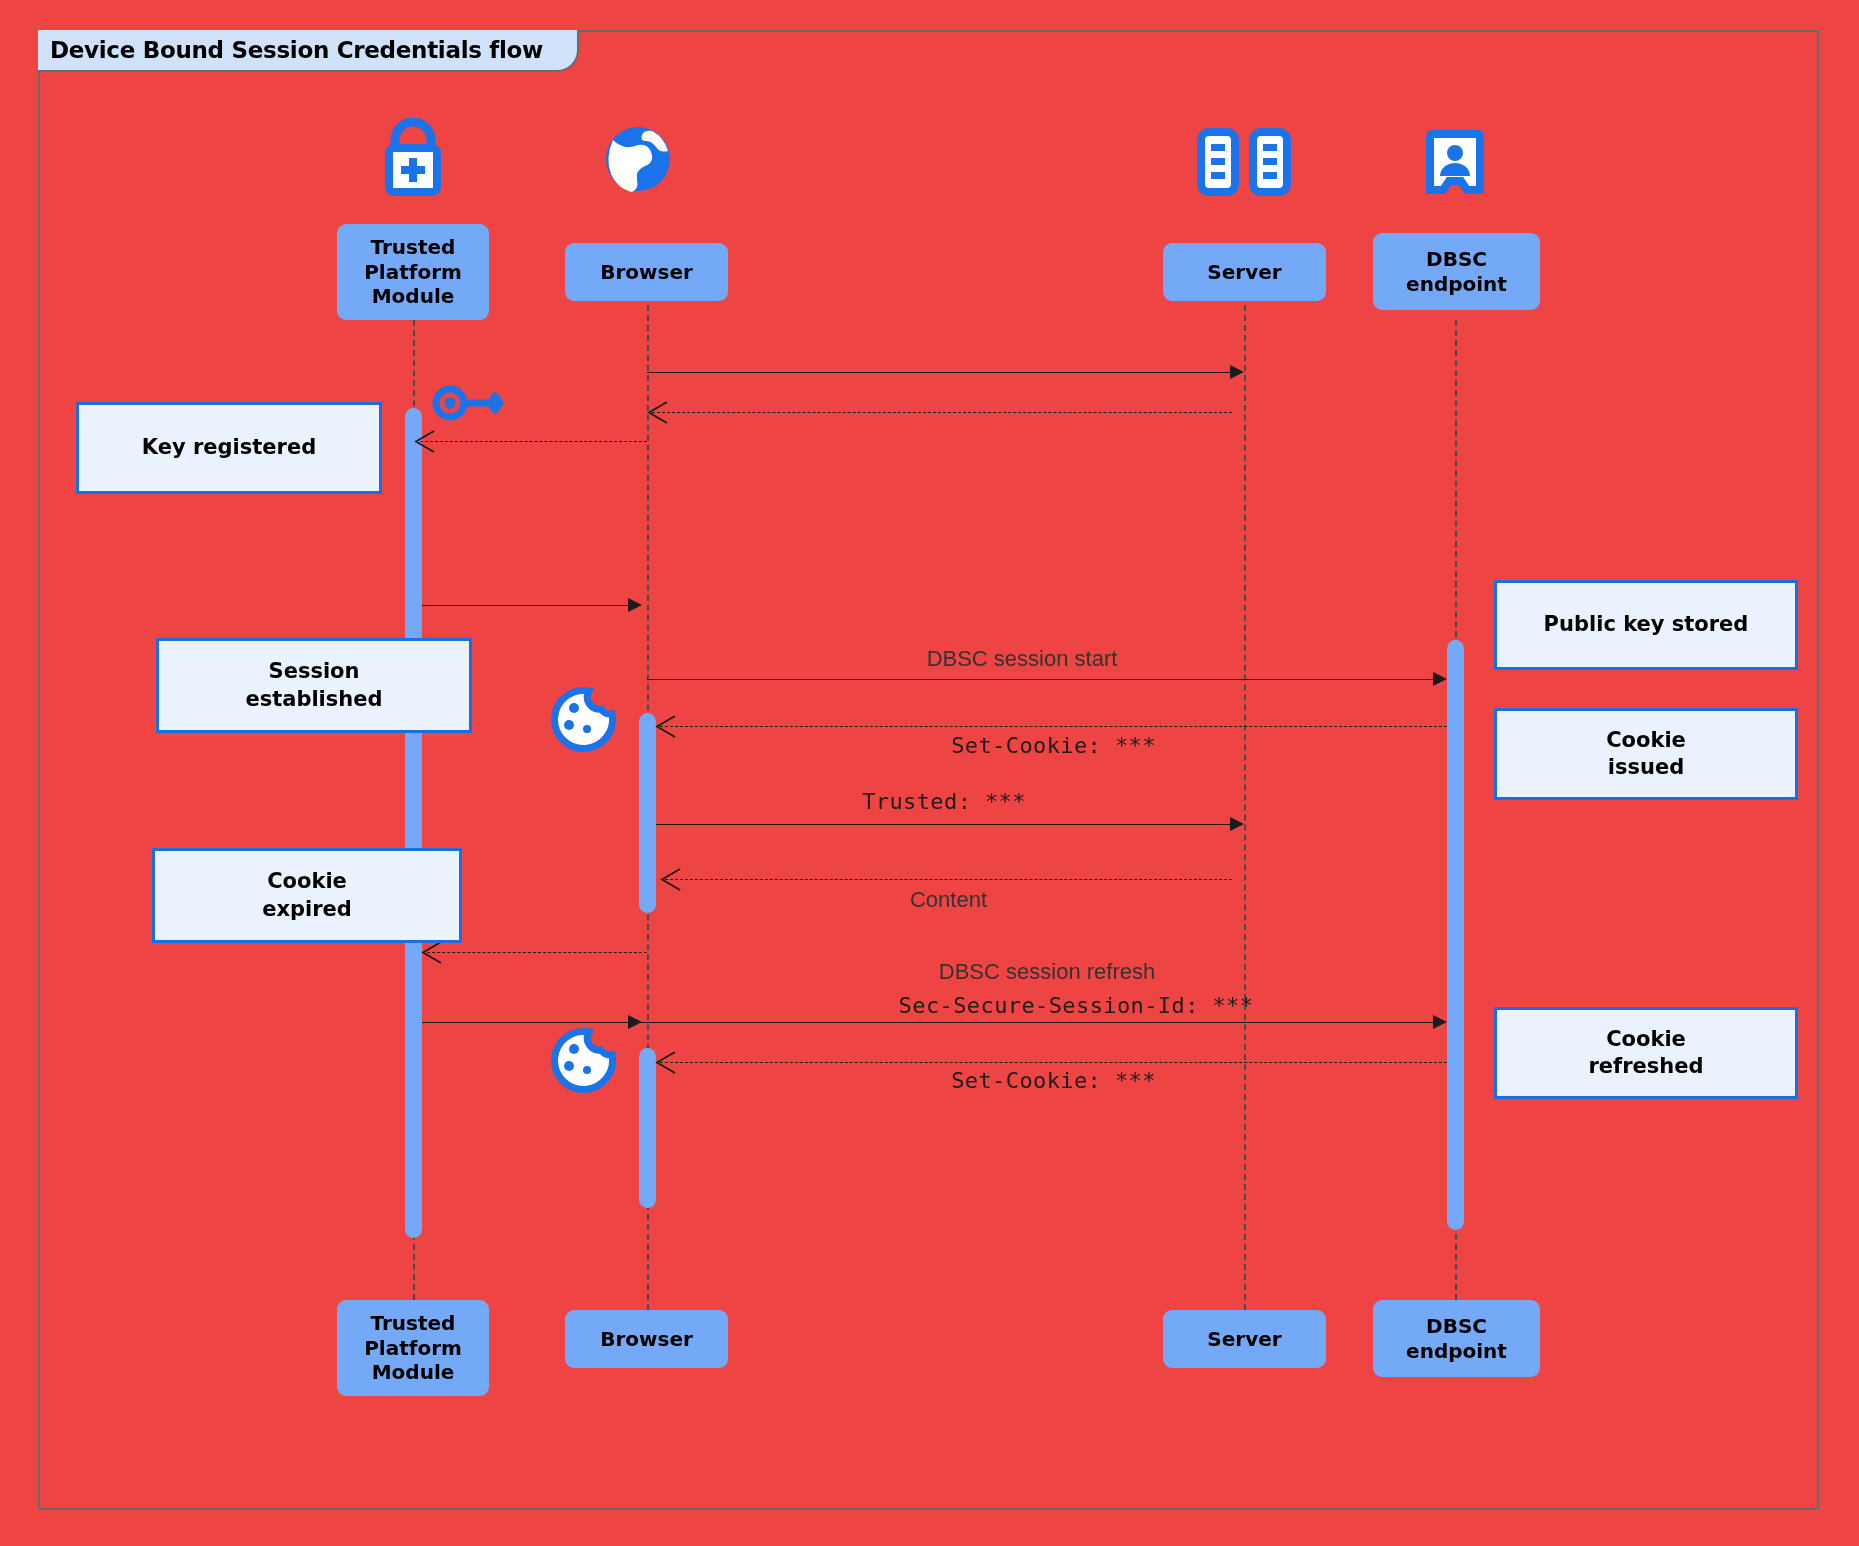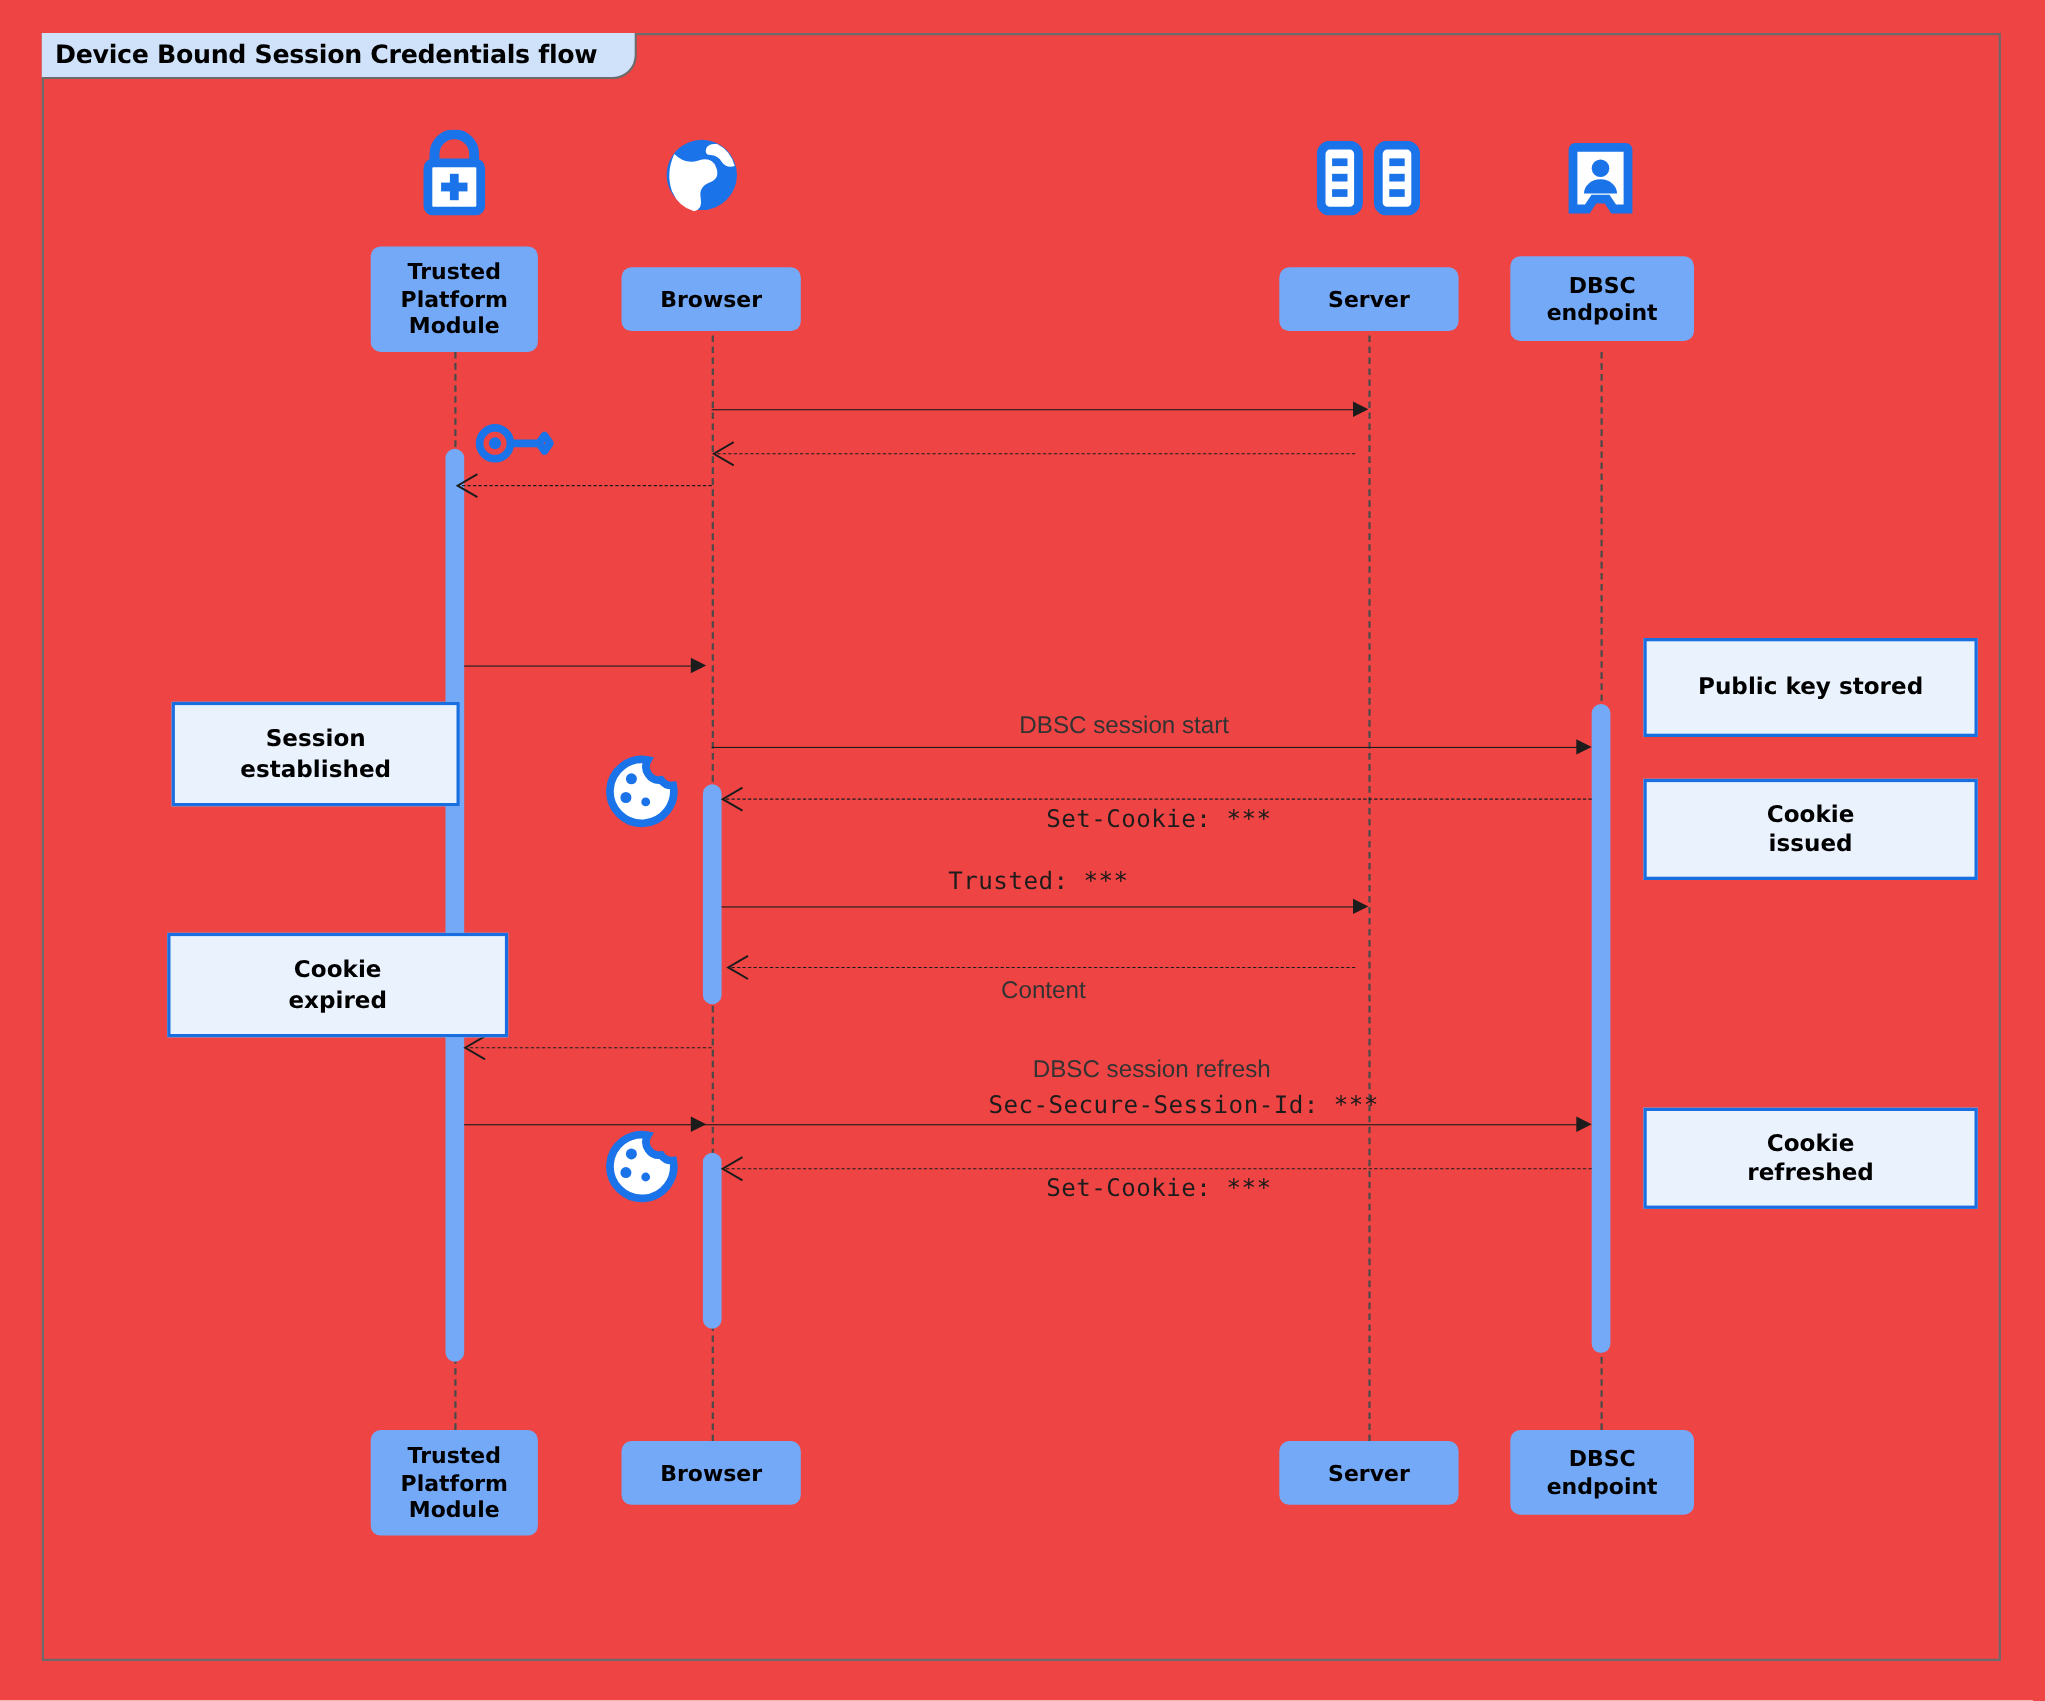--- a/index.html
+++ b/index.html
@@ -292,21 +292,24 @@
 
   <div class="icon" style="left:549px; top:1027px;">
     <svg width="68" height="68" viewBox="0 0 68 68">
       <path d="M40 5 a29 29 0 1 0 23 23 a12 12 0 0 1 -11 -5 a12 12 0 0 1 -12 -18 Z" fill="#ffffff" stroke="#1a73e8" stroke-width="7"></path>
       <circle cx="25" cy="22" r="5" fill="#1a73e8"></circle>
       <circle cx="20" cy="39" r="5" fill="#1a73e8"></circle>
       <circle cx="38" cy="43" r="4" fill="#1a73e8"></circle>
     </svg>
   </div>
 
-  <div class="note" style="left:156px; top:638px; width:262px; height:95px;">
+  <div class="note" style="left:76px; top:402px; width:306px; height:92px;">
+    <span style="white-space:pre-line;">Key registered</span>
+  </div>
+  <div class="note" style="left:156px; top:638px; width:316px; height:95px;">
     <span style="white-space:pre-line;">Session
 established</span>
   </div>
   <div class="note" style="left:152px; top:848px; width:310px; height:95px;">
     <span style="white-space:pre-line;">Cookie
 expired</span>
   </div>
   <div class="note" style="left:1494px; top:580px; width:304px; height:90px;">
     <span style="white-space:pre-line;">Public key stored</span>
   </div>

